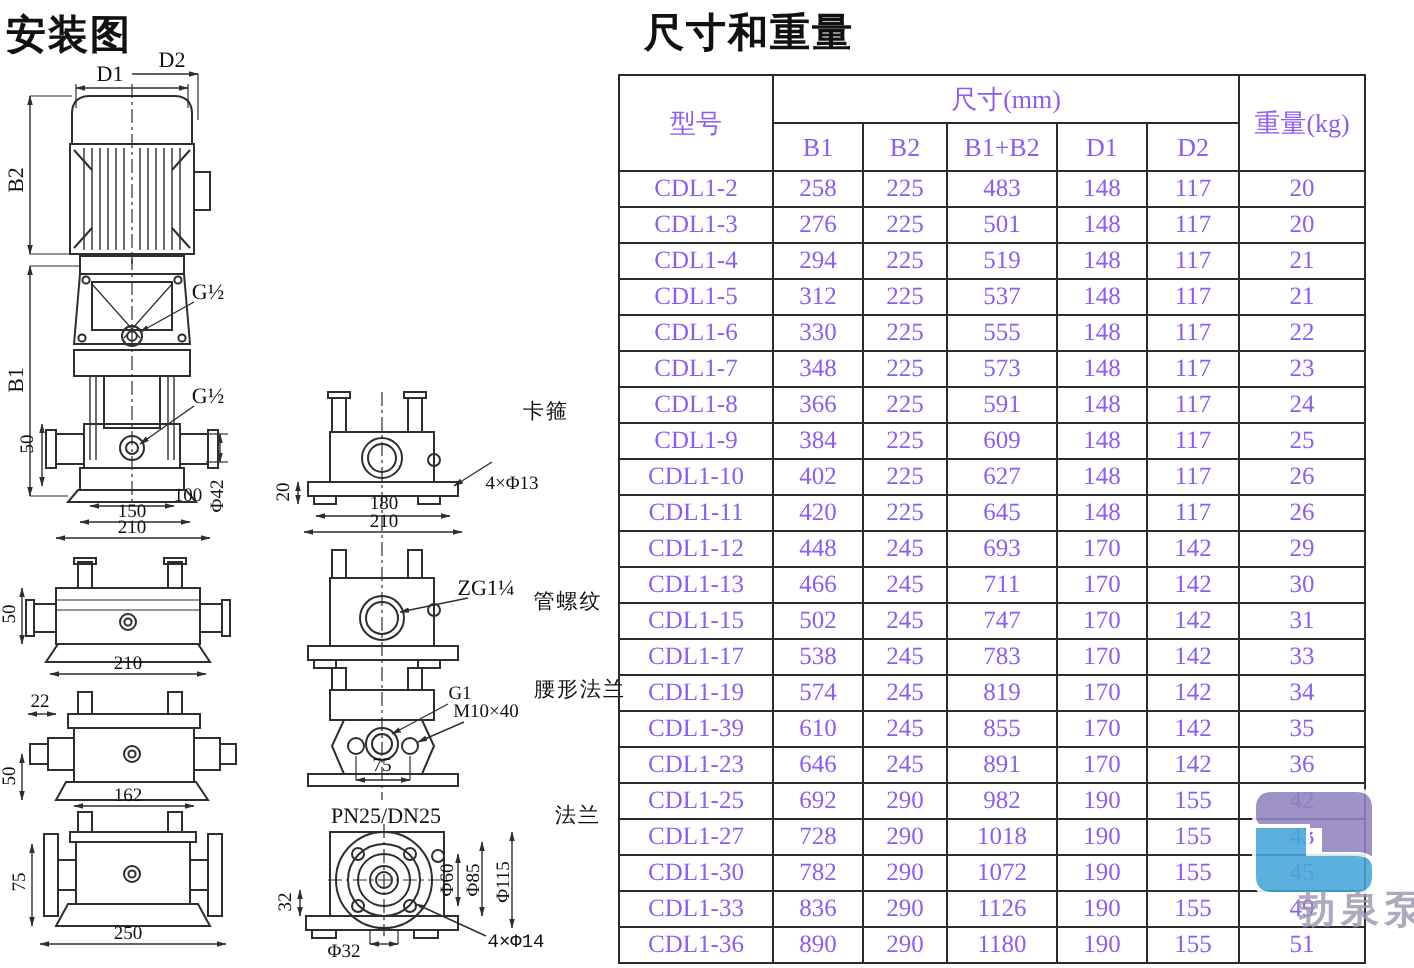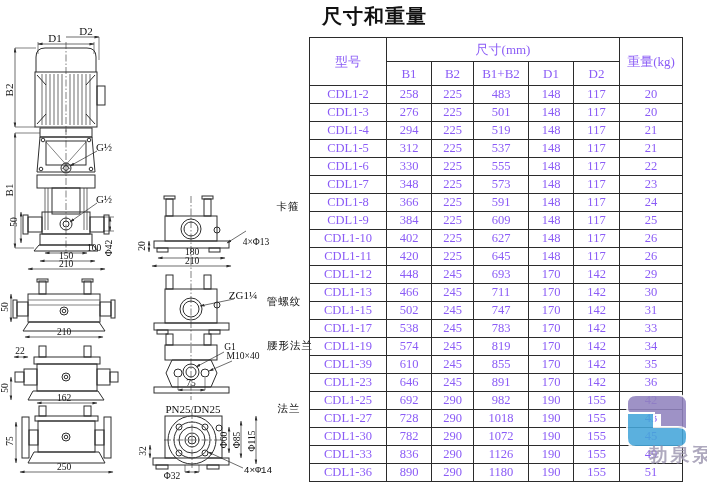--- a/index.html
+++ b/index.html
@@ -34,20 +34,21 @@
          font-weight:bold;font-size:19px;letter-spacing:3px;color:#9b94ae;opacity:.8;white-space:nowrap;margin-left:35px;}
   #wm-en{position:absolute;left:0;top:72px;width:99px;font-family:"Liberation Sans",sans-serif;
          font-size:8.5px;letter-spacing:1.5px;color:#7fc6e9;opacity:.95;white-space:nowrap;margin-top:28px;}
   #wm-logo{position:absolute;left:18px;top:2px;opacity:.88;}
 </style>
 </head>
 <body>
 
 <div id="page">
 
+  <div id="title-left" class="title">安装图</div>
   <div id="title-right" class="title">尺寸和重量</div>
 
   <div id="diagram">
     <svg width="322" height="484" viewBox="0 0 322 484">
       <defs>
         <marker id="ar" markerWidth="8" markerHeight="6" refX="6.5" refY="2" orient="auto-start-reverse">
           <path d="M0,0 L7,2 L0,4 Z" fill="#2e2e2e"></path>
         </marker>
       </defs>
       <g stroke="#2e2e2e" stroke-width="1" fill="none">
@@ -241,21 +242,21 @@
         <span class="dlabel" style="left: 64px; top: 333px;">210</span>
         <span class="dlabel" style="left: 20px; top: 352px;">22</span>
         <span class="dlabel rot" style="left: 6px; top: 388px;">50</span>
         <span class="dlabel" style="left: 64px; top: 399px;">162</span>
         <span class="dlabel rot" style="left: 11px; top: 441px;">75</span>
         <span class="dlabel" style="left: 64px; top: 468px;">250</span>
         <span class="dlabel rot" style="left: 143px; top: 246px;">20</span>
         <span class="dlabel" style="left: 192px; top: 253px;">180</span>
         <span class="dlabel" style="left: 192px; top: 262px;">210</span>
         <span class="dlabel" style="left: 256px; top: 227px; margin-top: 16px;">4×Φ13</span>
-        <span class="dlabel cjk" style="left: 288px; top: 207px;">卡箍</span>
+        <span class="dlabel cjk" style="left: 273px; top: 207px;">卡箍</span>
         <span class="dlabel big" style="left: 243px; top: 295px;">ZG1¼</span>
         <span class="dlabel cjk" style="left: 284px; top: 302px;">管螺纹</span>
         <span class="dlabel" style="left: 230px; top: 348px; text-align: right;">G1</span>
         <span class="dlabel" style="left: 243px; top: 357px;">M10×40</span>
         <span class="dlabel cjk" style="left: 290px; top: 346px;">腰形法兰</span>
         <span class="dlabel" style="left: 191px; top: 384px;">75</span>
         <span class="dlabel big" style="left: 193px; top: 409px;">PN25/DN25</span>
         <span class="dlabel cjk" style="left: 289px; top: 409px;">法兰</span>
         <span class="dlabel rot" style="left: 144px; top: 451px;">32</span>
         <span class="dlabel" style="left: 172px; top: 477px;">Φ32</span>

